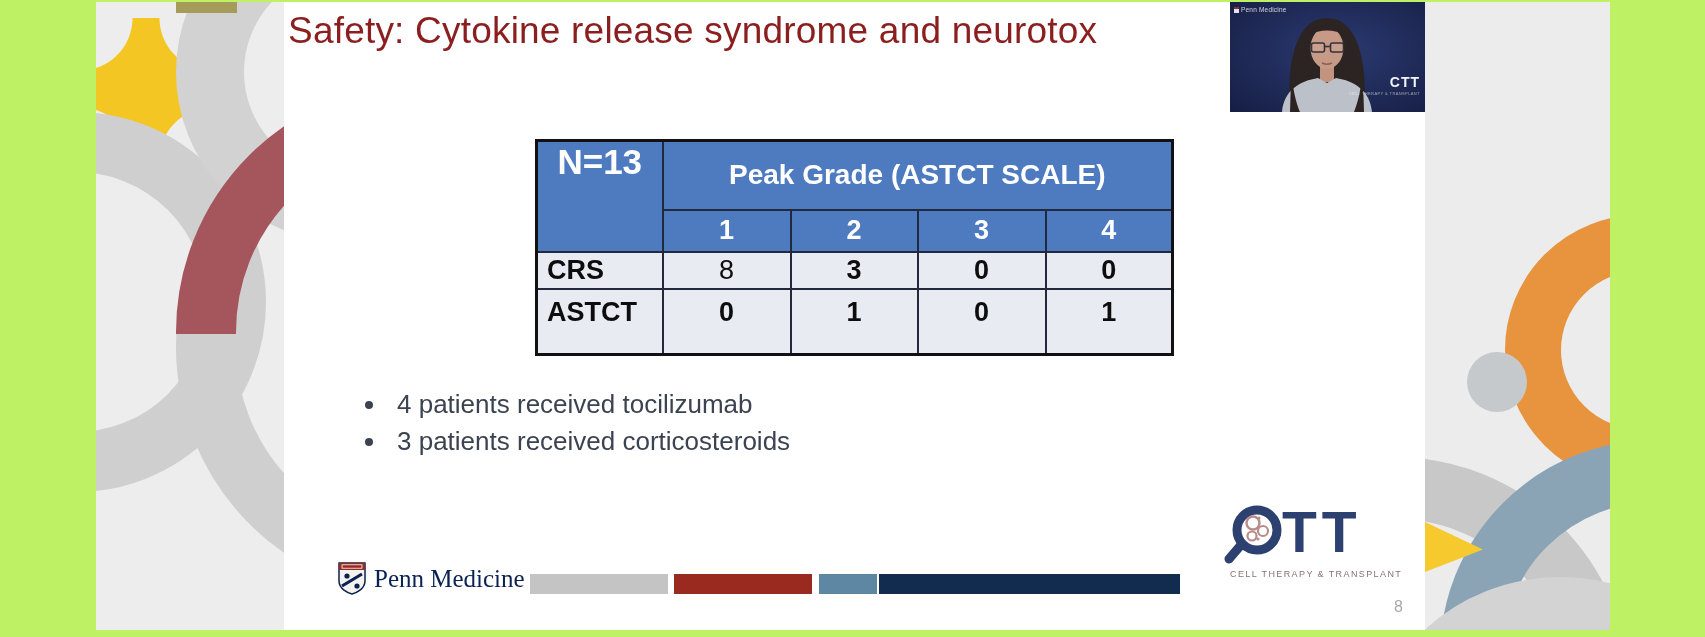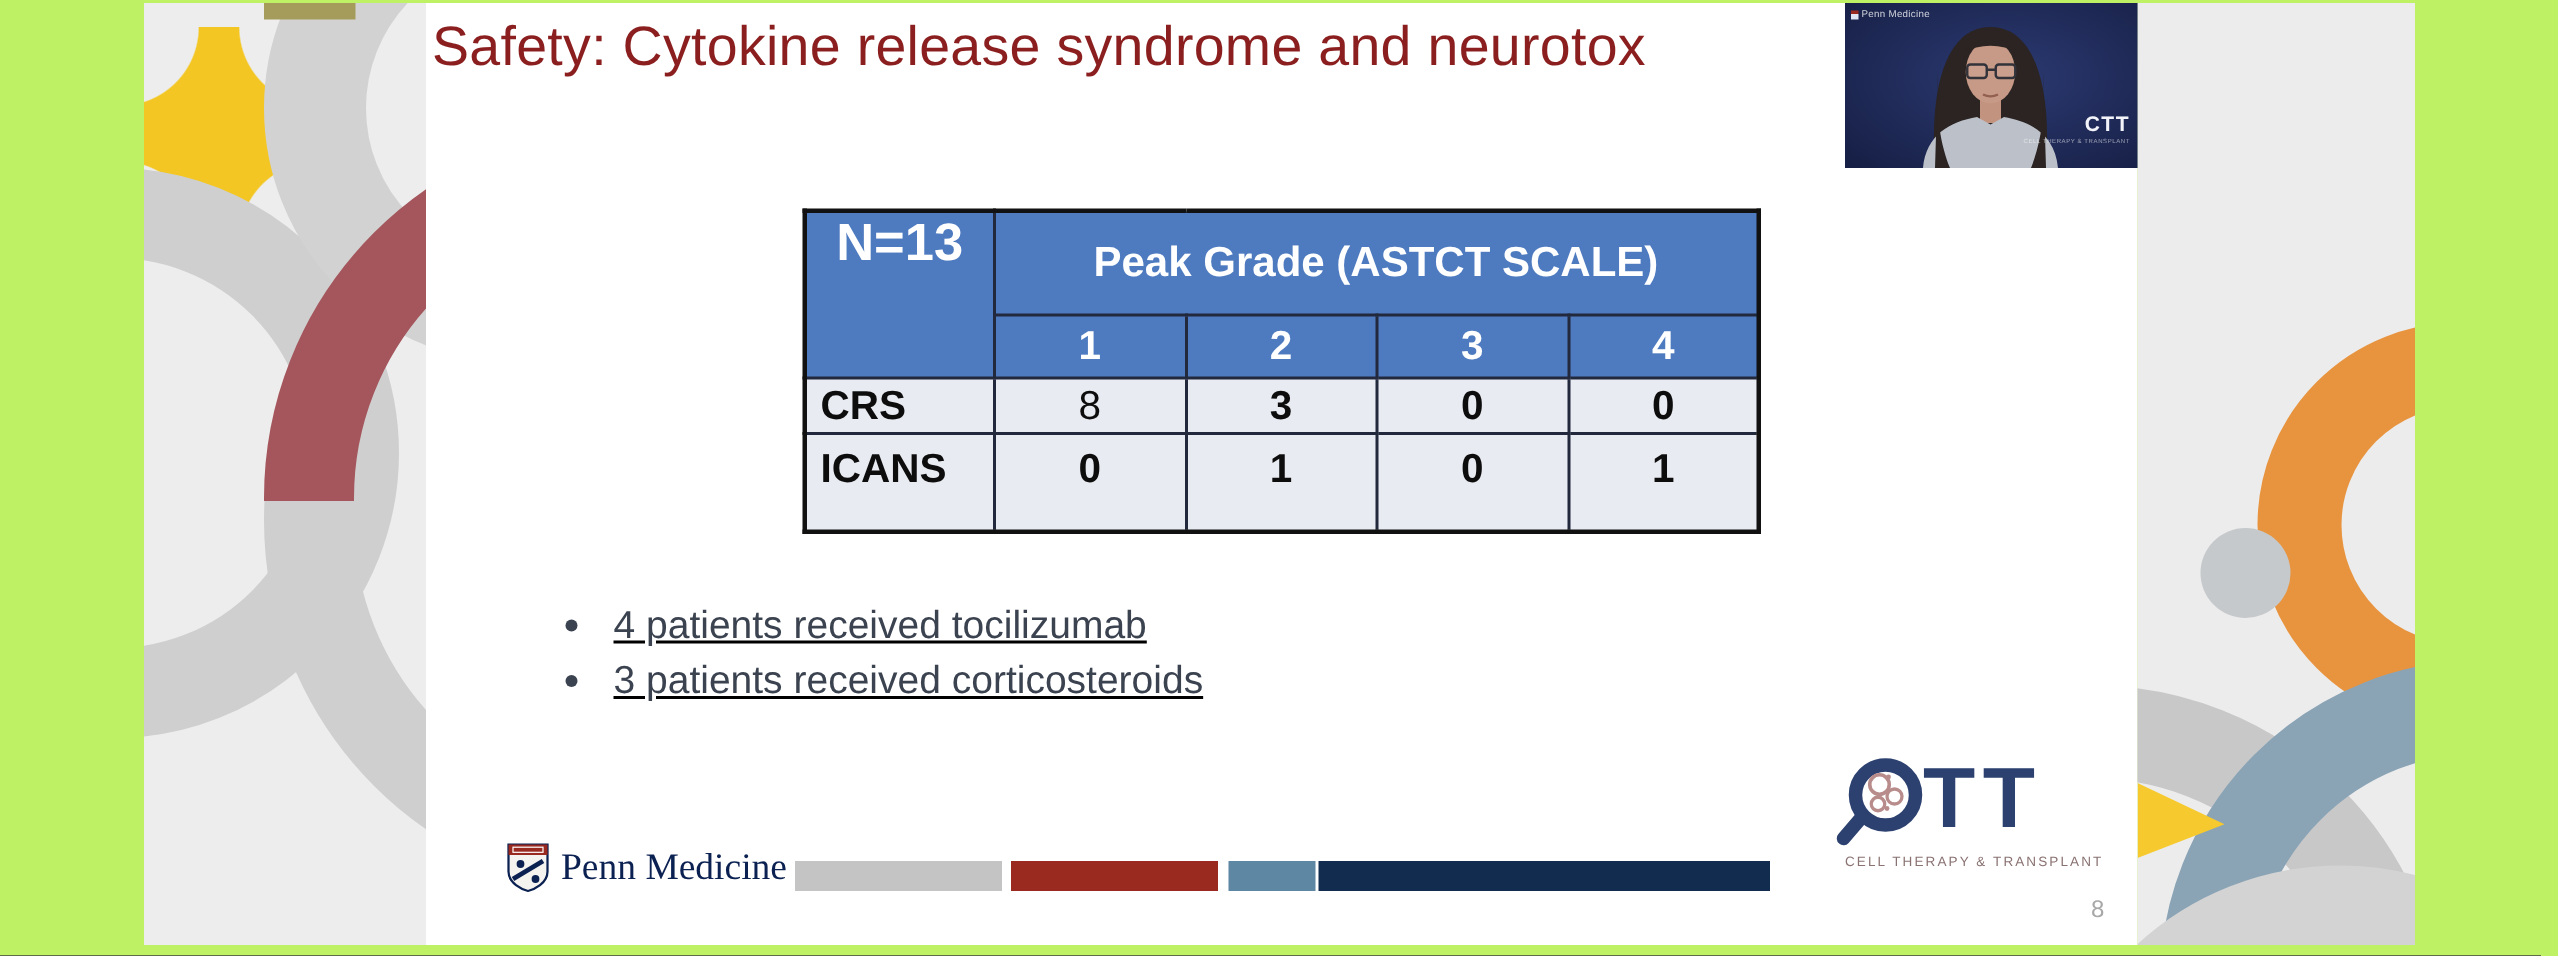--- a/index.html
+++ b/index.html
@@ -50,21 +50,21 @@
   .cell-n{vertical-align:top;padding-top:12px;font-size:35px;}
   .cell-scale{font-size:28px;height:69px;margin-left:28px;}
   .grade-row th{font-size:27px;height:42px;}
   .body-row td{background:#e9ebf2;color:#0d0d0d;font-weight:bold;font-size:27px;text-align:center;}
   .body-row .rowlab{text-align:left;padding-left:9px;}
   .body-row.r0 td{height:37px;}
   .body-row.r1 td{height:66px;vertical-align:top;line-height:44px;}
   .body-row.r0 td.v0{font-weight:400;} 
 
   
-  #bullets{position:absolute;left:81px;top:384px;margin:12px;padding:0;list-style:none;text-decoration:underline;}
+  #bullets{position:absolute;left:81px;top:384px;margin:0;padding:0;list-style:none;}
   #bullets li{display:flex;align-items:center;height:37px;font-size:26px;color:#3c4350;}
   #bullets .dot{width:8px;height:8px;border-radius:50%;background:#3c4350;margin-right:24px;flex:0 0 auto;}
 
   
   #penn-logo{position:absolute;left:54px;top:560px;display:flex;align-items:center;}
   #penn-logo .penn-text{font-family:"Liberation Serif", serif;font-size:25px;color:#0b2152;margin-left:8px;white-space:nowrap;}
   #footer-bar{position:absolute;left:246px;top:572px;width:650px;height:20px;display:flex;}
   #footer-bar .seg{height:100%;}
   .seg-gray{width:138px;background:#c4c4c4;margin-right:6px;}
   .seg-red{width:138px;background:#9a2920;margin-right:7px;}
@@ -127,21 +127,21 @@
             <th class="hdr">4</th>
           </tr>
           <tr class="body-row r0">
             <td class="rowlab">CRS</td>
             <td class="v0">8</td>
             <td>3</td>
             <td>0</td>
             <td>0</td>
           </tr>
           <tr class="body-row r1">
-            <td class="rowlab">ICANS</td>
+            <td class="rowlab">ASTCT</td>
             <td>0</td>
             <td>1</td>
             <td>0</td>
             <td>1</td>
           </tr>
         </tbody>
       </table>
     </div>
 
     <ul id="bullets">

